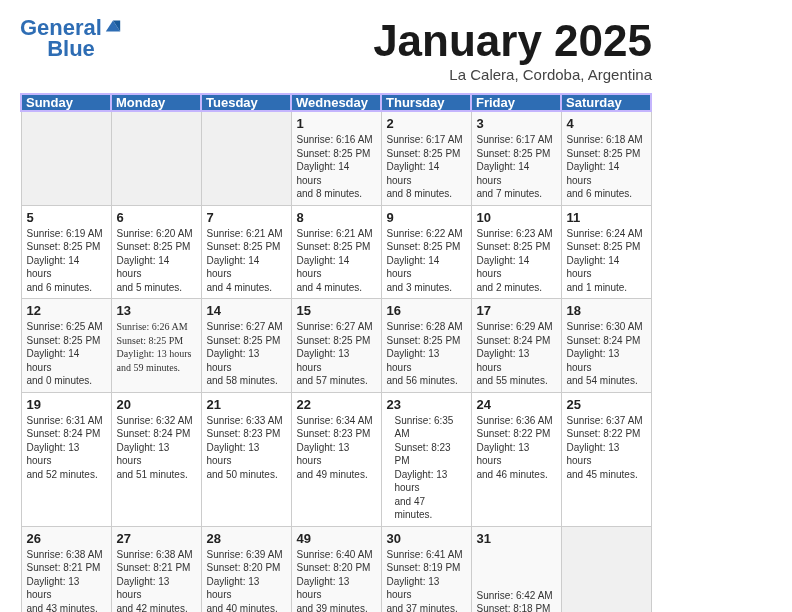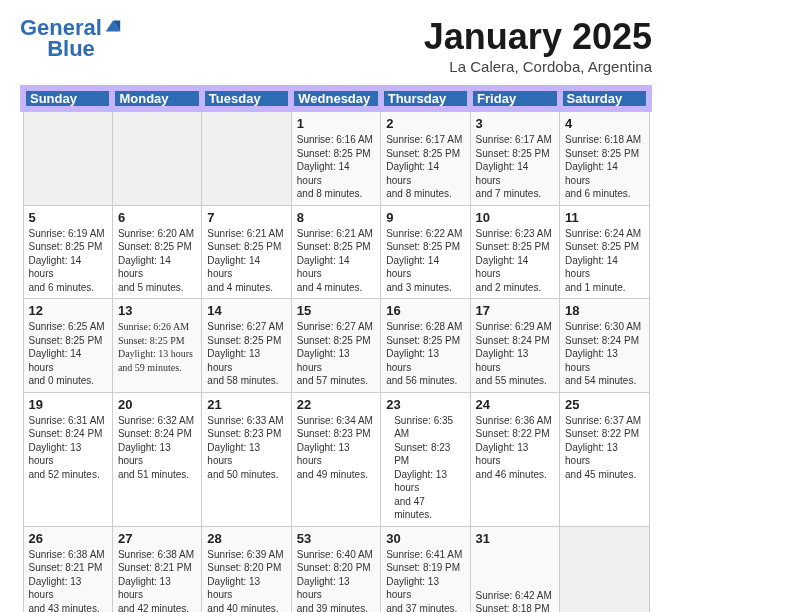--- a/index.html
+++ b/index.html
@@ -35,41 +35,41 @@
     .logo-icon {
       width: 18px;
       height: 18px;
       margin-left: 2px;
       margin-top: -4px;
     }
     .title-block {
       text-align: right;
     }
     .month-title {
-      font-size: 36px;
+      font-size: 44px;
       font-weight: bold;
       color: #1a1a1a;
     }
     .location-title {
       font-size: 15px;
       color: #444;
     }
     table {
       width: 100%;
       border-collapse: collapse;
       table-layout: fixed;
     }
     thead th {
       background-color: #2e6db4;
       color: #fff;
       font-size: 13px;
       font-weight: bold;
       padding: 0 4px;
       text-align: left;
-      border: 6px solid #c4b5fd;
+      border: 2px solid #c4b5fd;
     }
     tbody td {
       vertical-align: top;
       border: 1px solid #ccc;
       padding: 4px 5px;
       font-size: 10.5px;
       color: #222;
       height: 80px;
     }
     .day-num {
@@ -333,21 +333,21 @@
 and 42 minutes.</div>
           </td>
           <td>
             <span class="day-num">28</span>
             <div class="cell-text" style="white-space: pre-line;">Sunrise: 6:39 AM
 Sunset: 8:20 PM
 Daylight: 13 hours
 and 40 minutes.</div>
           </td>
           <td>
-            <span class="day-num">53</span>
+            <span class="day-num">49</span>
             <div class="cell-text" style="white-space: pre-line;">Sunrise: 6:40 AM
 Sunset: 8:20 PM
 Daylight: 13 hours
 and 39 minutes.</div>
           </td>
           <td>
             <span class="day-num">30</span>
             <div class="cell-text" style="white-space: pre-line;">Sunrise: 6:41 AM
 Sunset: 8:19 PM
 Daylight: 13 hours

